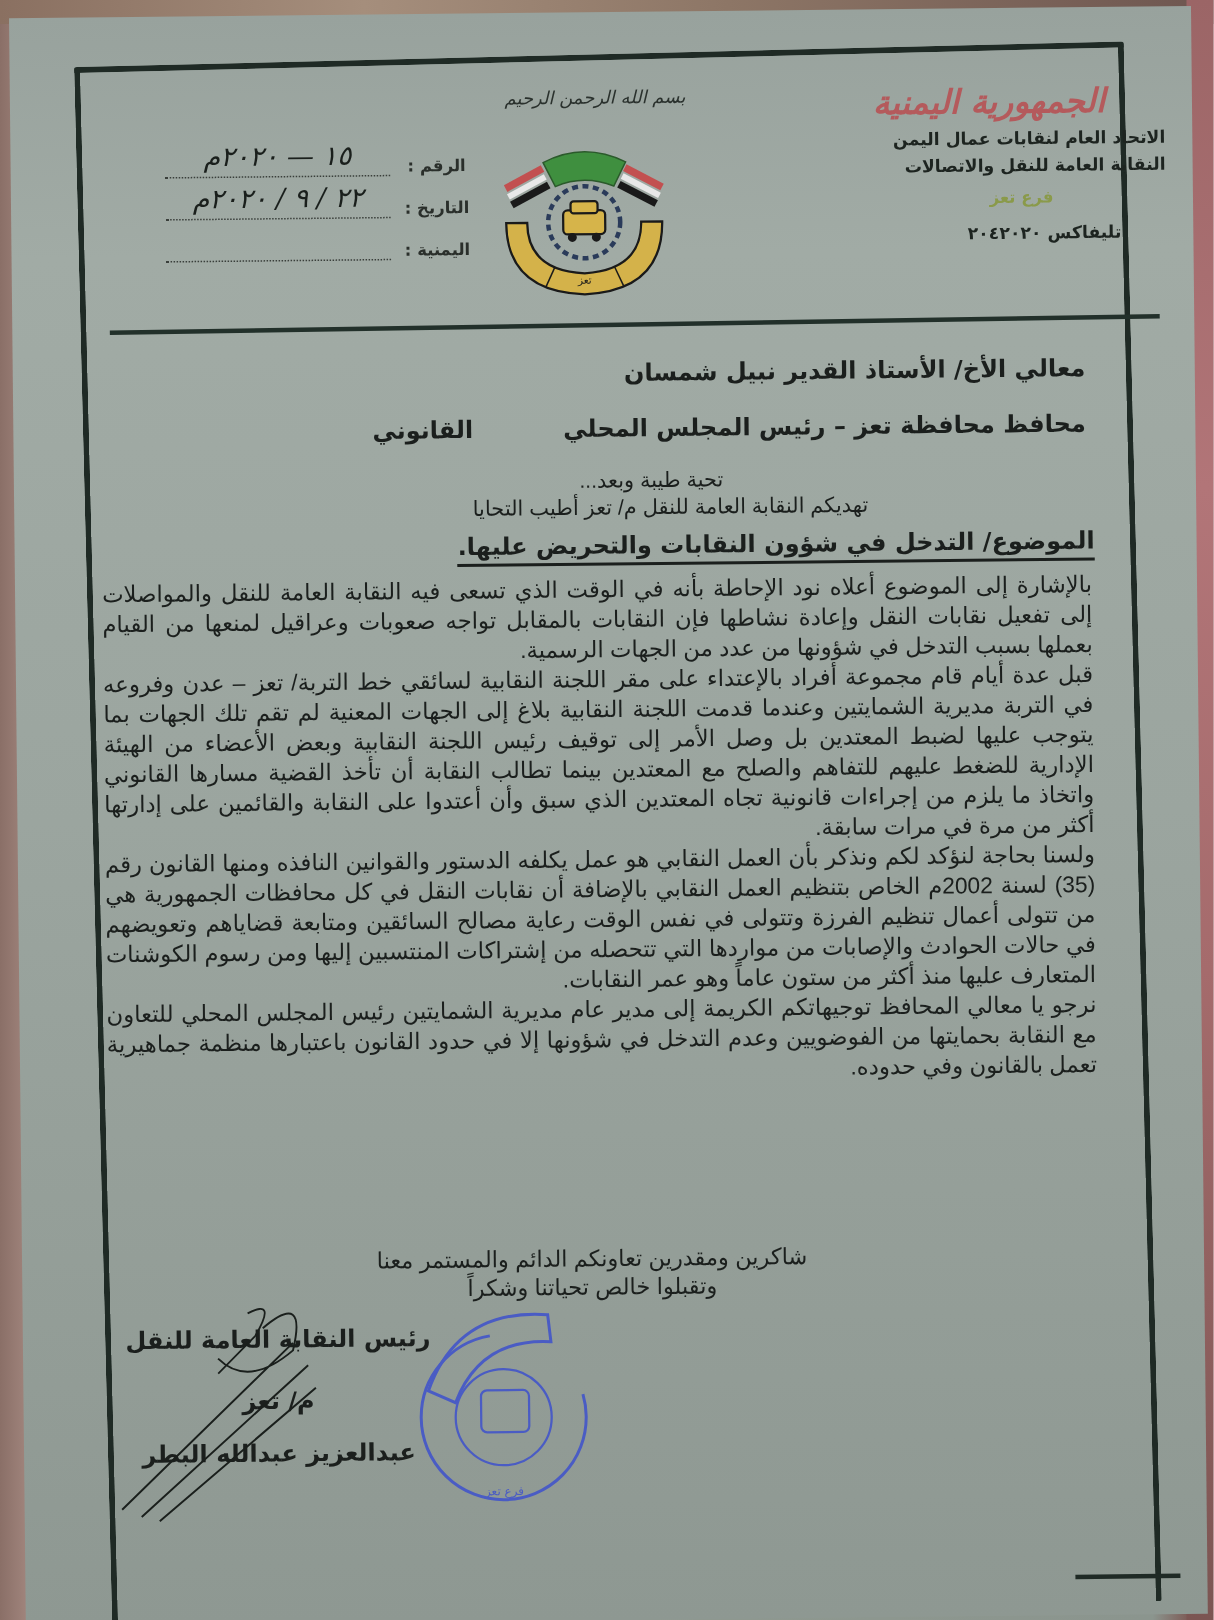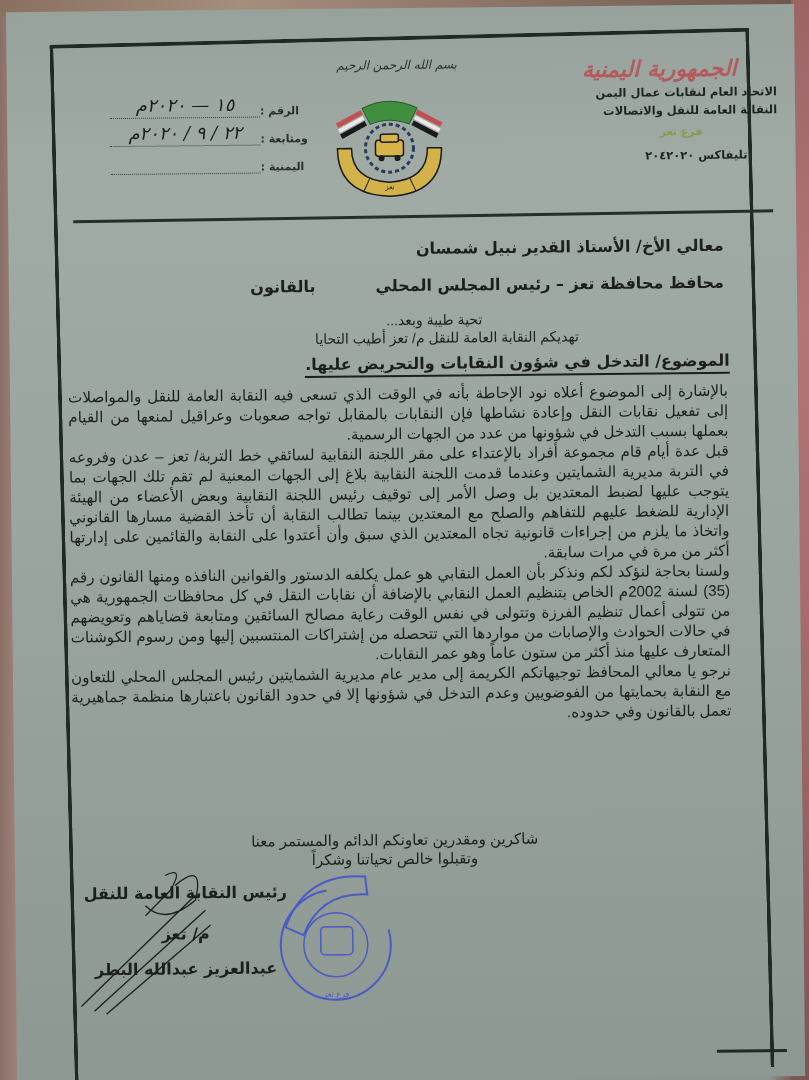--- a/index.html
+++ b/index.html
@@ -52,21 +52,21 @@
 
     .hdr-center { position: absolute; left: 250px; top: 8px; width: 190px; height: 150px; }
     .basmala {
       position: absolute; left: 15px; top: 2px; width: 150px; font-family: "DejaVu Serif", serif;
       font-size: 12px; color: #2a312d; direction: rtl; text-align: center; font-style: italic;
     }
     .emblem { position: absolute; left: 20px; top: 30px; width: 125px; height: 115px; }
 
     .hdr-left { position: absolute; left: 25px; top: 40px; width: 240px; direction: rtl; }
     .ref-row { display: flex; flex-direction: row; align-items: flex-end; height: 28px; }
-    .ref-label { font-size: 11px; font-weight: bold; color: #2a2f2b; width: 62px; text-align: left; }
+    .ref-label { font-size: 11px; font-weight: bold; color: #2a2f2b; width: 62px; text-align: center; }
     .ref-value {
       flex: 0 0 150px; border-bottom: 1px dotted #3a3f3b; font-family: "DejaVu Serif", serif;
       font-style: italic; font-size: 18px; color: #1a1f1c; text-align: center; height: 24px; line-height: 22px;
     }
 
     .divider {
       position: absolute; left: 65px; top: 207px; width: 700px; height: 3px; background: #22302a;
       transform: rotate(-0.3deg);
     }
 
@@ -139,36 +139,36 @@
         <text x="62" y="103" font-size="7" text-anchor="middle" fill="#1a1a1a" font-family="DejaVu Sans, sans-serif">تعز</text>
       </svg>
     </div>
 
     <div class="hdr-left">
       <div class="ref-row">
         <span class="ref-label">الرقم :</span>
         <span class="ref-value">١٥ — ٢٠٢٠م</span>
       </div>
       <div class="ref-row">
-        <span class="ref-label">ومتابعة :</span>
+        <span class="ref-label">التاريخ :</span>
         <span class="ref-value">٢٢ / ٩ / ٢٠٢٠م</span>
       </div>
       <div class="ref-row">
         <span class="ref-label">اليمنية :</span>
         <span class="ref-value"></span>
       </div>
     </div>
   </div>
 
   <div class="divider"></div>
 
   <div class="body-text addr1">معالي الأخ/ الأستاذ القدير نبيل شمسان</div>
   <div class="body-text addr2">
     <span>محافظ محافظة تعز – رئيس المجلس المحلي</span>
-    <span>بالقانون</span>
+    <span>القانوني</span>
   </div>
 
   <div class="body-text greet1">تحية طيبة وبعد...</div>
   <div class="body-text greet2">تهديكم النقابة العامة للنقل م/ تعز أطيب التحايا</div>
 
   <div class="body-text subject">
     <span>الموضوع/ التدخل في شؤون النقابات والتحريض عليها.</span>
   </div>
 
   <div class="body-text paras">

